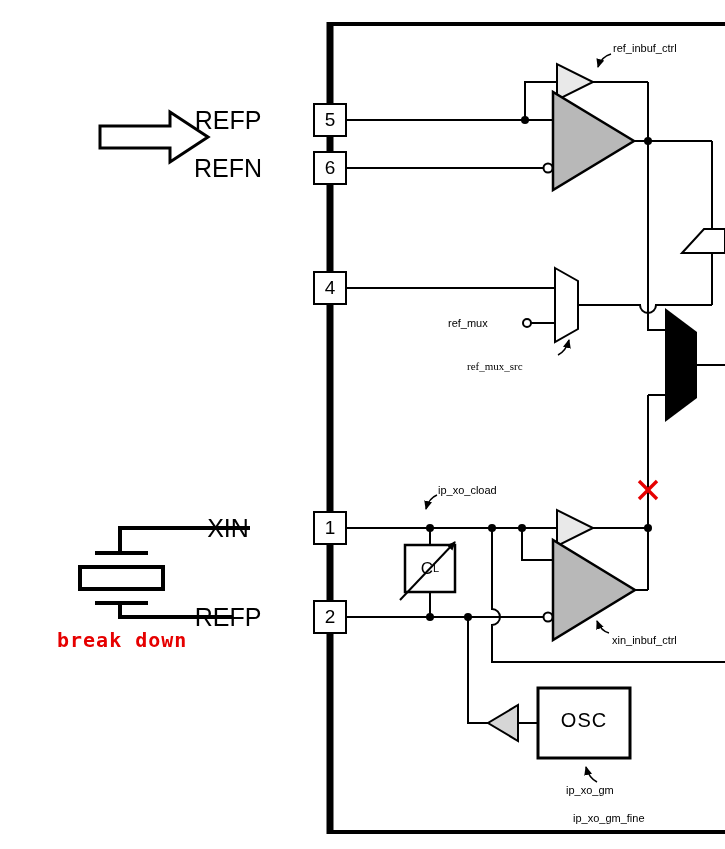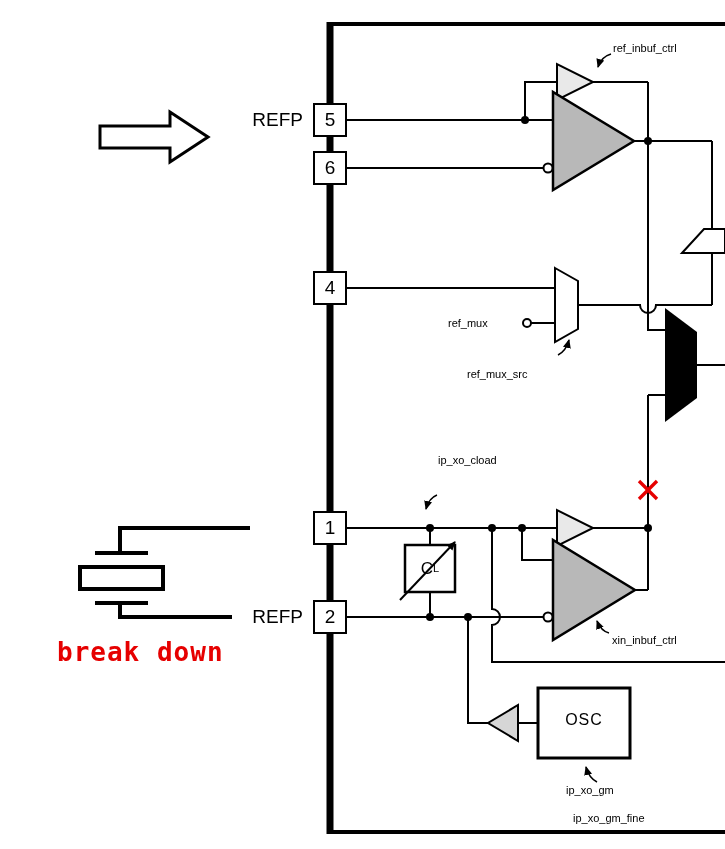--- a/index.html
+++ b/index.html
@@ -6,30 +6,30 @@
     --accent-red:#e60000;
     --buffer-gray:#b8b8b8;
     --buffer-light:#e9e9e9;
     --osc-tri-gray:#d6d6d6;
   }
   html,body{margin:0;padding:0;background:#ffffff;}
   .stage{position:relative;width:725px;height:849px;background:#ffffff;overflow:hidden;
          font-family:"Liberation Sans",sans-serif;color:#000;}
   svg{position:absolute;left:0;top:0;}
   .lbl{position:absolute;white-space:nowrap;font-size:11px;line-height:16px;}
-  .pin-label{position:absolute;width:150px;text-align:right;font-size:19px;line-height:24px;}
+  .pin-label{position:absolute;width:150px;text-align:center;font-size:25px;line-height:24px;}
   .pin-box{position:absolute;width:34px;height:34px;box-sizing:border-box;border:2px solid #000;
            background:#fff;text-align:center;font-size:19px;line-height:30px;}
   .osc-label{position:absolute;left:538px;top:688px;width:92px;height:64px;display:flex;
-             align-items:center;justify-content:center;font-size:16px;letter-spacing:1px;}
+             align-items:center;justify-content:center;font-size:20px;letter-spacing:1px;}
   .cap-label{position:absolute;left:405px;top:545px;width:50px;height:47px;display:flex;
              align-items:center;justify-content:center;font-size:17px;}
   .cap-label sub{font-size:11px;line-height:1;}
   .red-note{position:absolute;left:57px;top:628px;font-family:"DejaVu Sans Mono",monospace;
-            font-weight:bold;font-size:26px;color:var(--accent-red);letter-spacing:1px;margin-top:9px;}
+            font-weight:bold;font-size:20px;color:var(--accent-red);letter-spacing:1px;}
   .wire{stroke:#000;stroke-width:2;fill:none;}
   .thick{stroke:#000;stroke-width:4;fill:none;}
   .shape{stroke:#000;stroke-width:2;fill:#fff;}
   .tri-big{fill:var(--buffer-gray);stroke:#000;stroke-width:2.5;}
   .tri-small{fill:var(--buffer-light);stroke:#000;stroke-width:2;}
   .tri-osc{fill:var(--osc-tri-gray);stroke:#000;stroke-width:2;}
   .dot{fill:#000;}
   .bubble{fill:#fff;stroke:#000;stroke-width:2;}
   .ptr{stroke:#000;stroke-width:1.5;fill:none;}
   .redx{stroke:var(--accent-red);stroke-width:3.4;}
@@ -161,32 +161,34 @@
     </g>
     <g>
       <path class="ptr" d="M609 633 Q601 631 597 621" marker-end="url(#ah)"></path>
     </g>
     <g>
       <path class="ptr" d="M597 782 Q589 778 586 767" marker-end="url(#ah)"></path>
     </g>
   </svg>
 
   <div class="pin-label" style="left:153px;top:108px;">REFP</div>
+  <div class="pin-label" style="left:153px;top:156px;">REFN</div>
+  <div class="pin-label" style="left:153px;top:516px;">XIN</div>
   <div class="pin-label" style="left:153px;top:605px;">REFP</div>
 
   <div class="pin-box" style="left:313px;top:103px;">5</div>
   <div class="pin-box" style="left:313px;top:151px;">6</div>
   <div class="pin-box" style="left:313px;top:271px;">4</div>
   <div class="pin-box" style="left:313px;top:511px;">1</div>
   <div class="pin-box" style="left:313px;top:600px;">2</div>
 
   <div class="lbl" style="left:613px;top:40px;">ref_inbuf_ctrl</div>
   <div class="lbl" style="left:448px;top:315px;width:74px;text-align:left;">ref_mux</div>
-  <div class="lbl" style="left:467px;top:366px;">ref_mux_src</div>
-  <div class="lbl" style="left:438px;top:452px;">ip_xo_cload</div>
+  <div class="lbl" style="left:467px;top:358px;font-family:Liberation Serif, serif;">ref_mux_src</div>
+  <div class="lbl" style="left:438px;top:482px;">ip_xo_cload</div>
   <div class="lbl" style="left:612px;top:632px;">xin_inbuf_ctrl</div>
   <div class="lbl" style="left:566px;top:782px;">ip_xo_gm</div>
   <div class="lbl" style="left:573px;top:810px;">ip_xo_gm_fine</div>
 
   <div class="osc-label">OSC</div>
 
   <div class="cap-label">
     <span>C</span>
       <sub>L</sub>
   </div>

